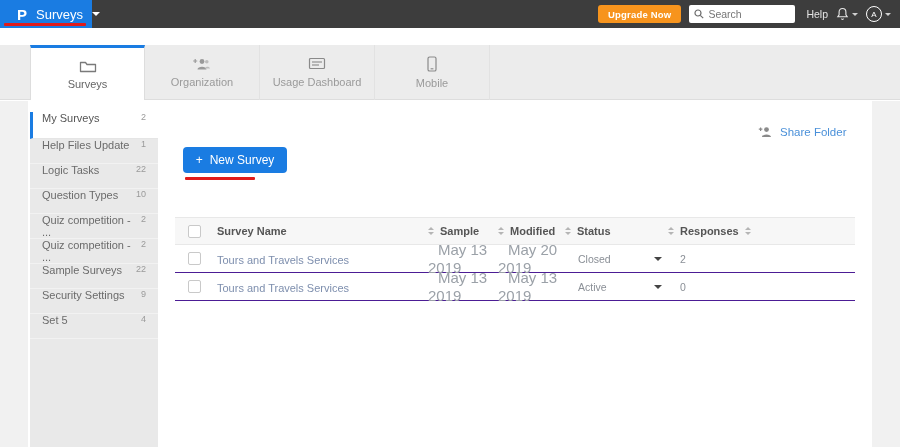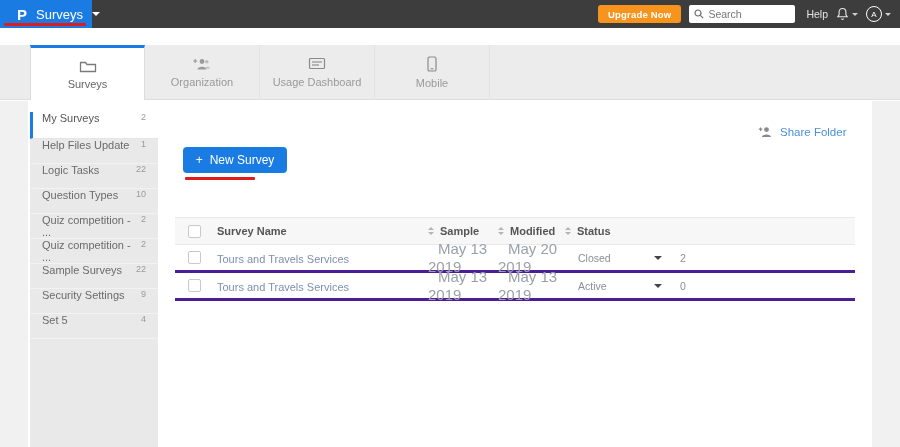--- a/index.html
+++ b/index.html
@@ -49,21 +49,21 @@
 
   
   .share-folder { position:absolute; left:758px; top:126px; display:flex; align-items:center; gap:7px; cursor:pointer; }
   .share-folder span { color:#4a90d9; font-size:11.5px; }
   .new-survey-btn { position:absolute; left:183px; top:147px; width:104px; height:26px; background:#1a7ce2; border:none; border-radius:4px; color:#fff; font-size:12px; cursor:pointer; display:flex; align-items:center; justify-content:center; gap:7px; font-family:"Liberation Sans",sans-serif; }
   .annot-newsurvey { left:185px; top:177px; width:70px; }
 
   
   .table { position:absolute; left:175px; top:197px; width:680px;margin-top:20px; }
   .t-head { display:flex; align-items:center; height:28px; background:#f7f7f7; border-top:1px solid #e8e8e8; border-bottom:1px solid #e8e8e8; font-size:11px; font-weight:bold; color:#555; }
-  .t-row { display:flex; align-items:center; height:28px; border-bottom:3px solid #4c1d95; background:#fff; }
+  .t-row { display:flex; align-items:center; height:28px; border-bottom:1px solid #4c1d95; background:#fff; }
   .c-check { width:42px; display:flex; align-items:center; padding-left:13px; }
   .c-name { width:211px; }
   .c-created { width:70px; }
   .c-modified { width:67px; }
   .c-status { width:103px; display:flex; align-items:center; }
   .c-resp { width:187px; display:flex; align-items:center; }
   .hcell { display:flex; align-items:center; gap:6px; cursor:pointer; }
   .checkbox { width:13px; height:13px; border:1px solid #c9c9c9; border-radius:2px; background:#fff; cursor:pointer; }
   .sort { display:inline-flex; flex-direction:column; align-items:center; gap:2px; cursor:pointer; }
   .sort .up { width:0; height:0; border-left:3px solid transparent; border-right:3px solid transparent; border-bottom:3px solid #b5b5b5; }
@@ -225,20 +225,31 @@
           </span>
         <span>Modified</span>
       </div>
       <div class="c-status hcell">
         <span class="sort">
             <i class="up"></i>
             <i class="dn"></i>
           </span>
         <span>Status</span>
       </div>
+      <div class="c-resp hcell">
+        <span class="sort">
+            <i class="up"></i>
+            <i class="dn"></i>
+          </span>
+        <span>Responses</span>
+        <span class="sort">
+            <i class="up"></i>
+            <i class="dn"></i>
+          </span>
+      </div>
     </div>
 
     <div class="t-row">
       <div class="c-check">
         <span class="checkbox"></span>
       </div>
       <div class="c-name">
         <a class="survey-link">Tours and Travels Services</a>
       </div>
       <div class="c-created">

